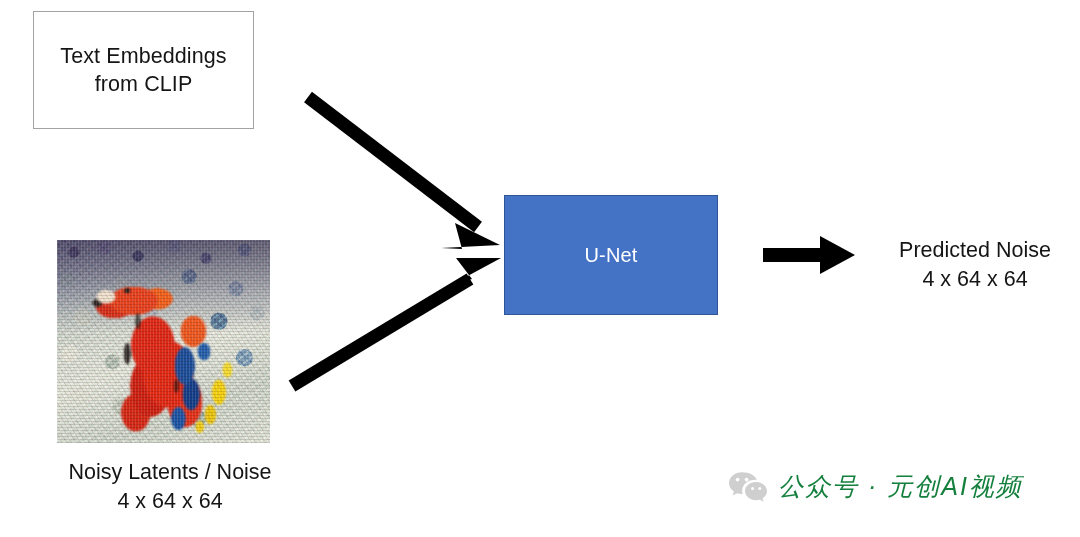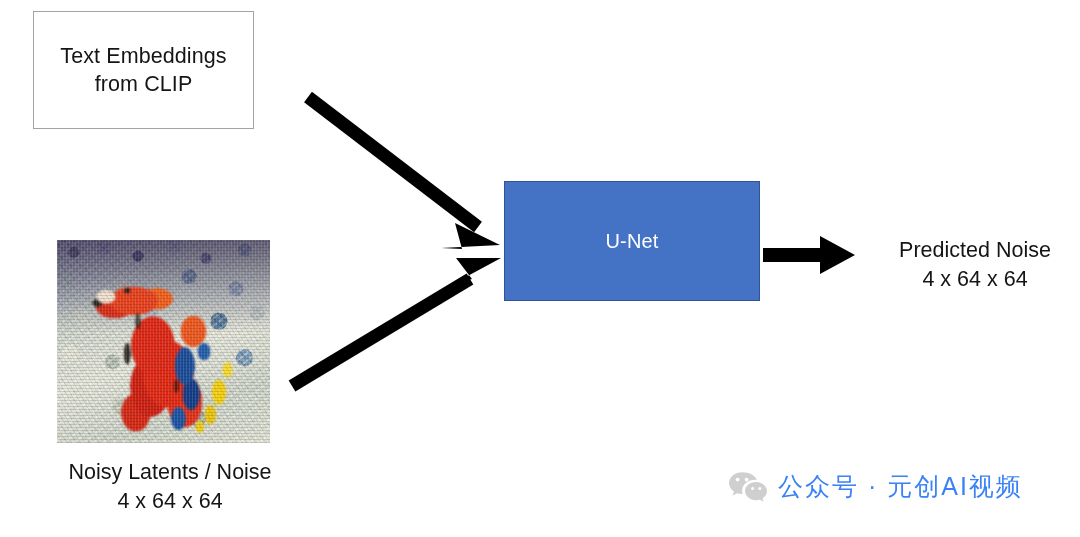--- a/index.html
+++ b/index.html
@@ -42,22 +42,22 @@
   .text-box .line {
     font-size: 21.5px;
     letter-spacing: 0.1px;
     white-space: nowrap;
   }
 
   
   .unet-box {
     position: absolute;
     left: 504px;
-    top: 181px;
-    width: 256px;
+    top: 195px;
+    width: 214px;
     height: 120px;
     background: #4472c4;
     border: 1px solid #2f5597;
     box-sizing: border-box;
     display: flex;
     align-items: center;
     justify-content: center;
   }
   .unet-box .label {
     color: #ffffff;
@@ -197,22 +197,23 @@
     left: 728px;
     top: 470px;
     display: flex;
     align-items: center;
     gap: 10px;
     color: #cfcfcf;
   }
   .watermark .wm-text {
     font-size: 25px;
     letter-spacing: 2px;
-    color: #3b82f6;
+    color: #15803d;
     white-space: nowrap;
+    font-style: italic;
   }
   .wechat-icon { width: 40px; height: 32px; display: block; }
 </style>
 </head>
 <body>
 
 <div class="canvas">
 
   <div class="text-box">
     <div class="line">Text Embeddings</div>

